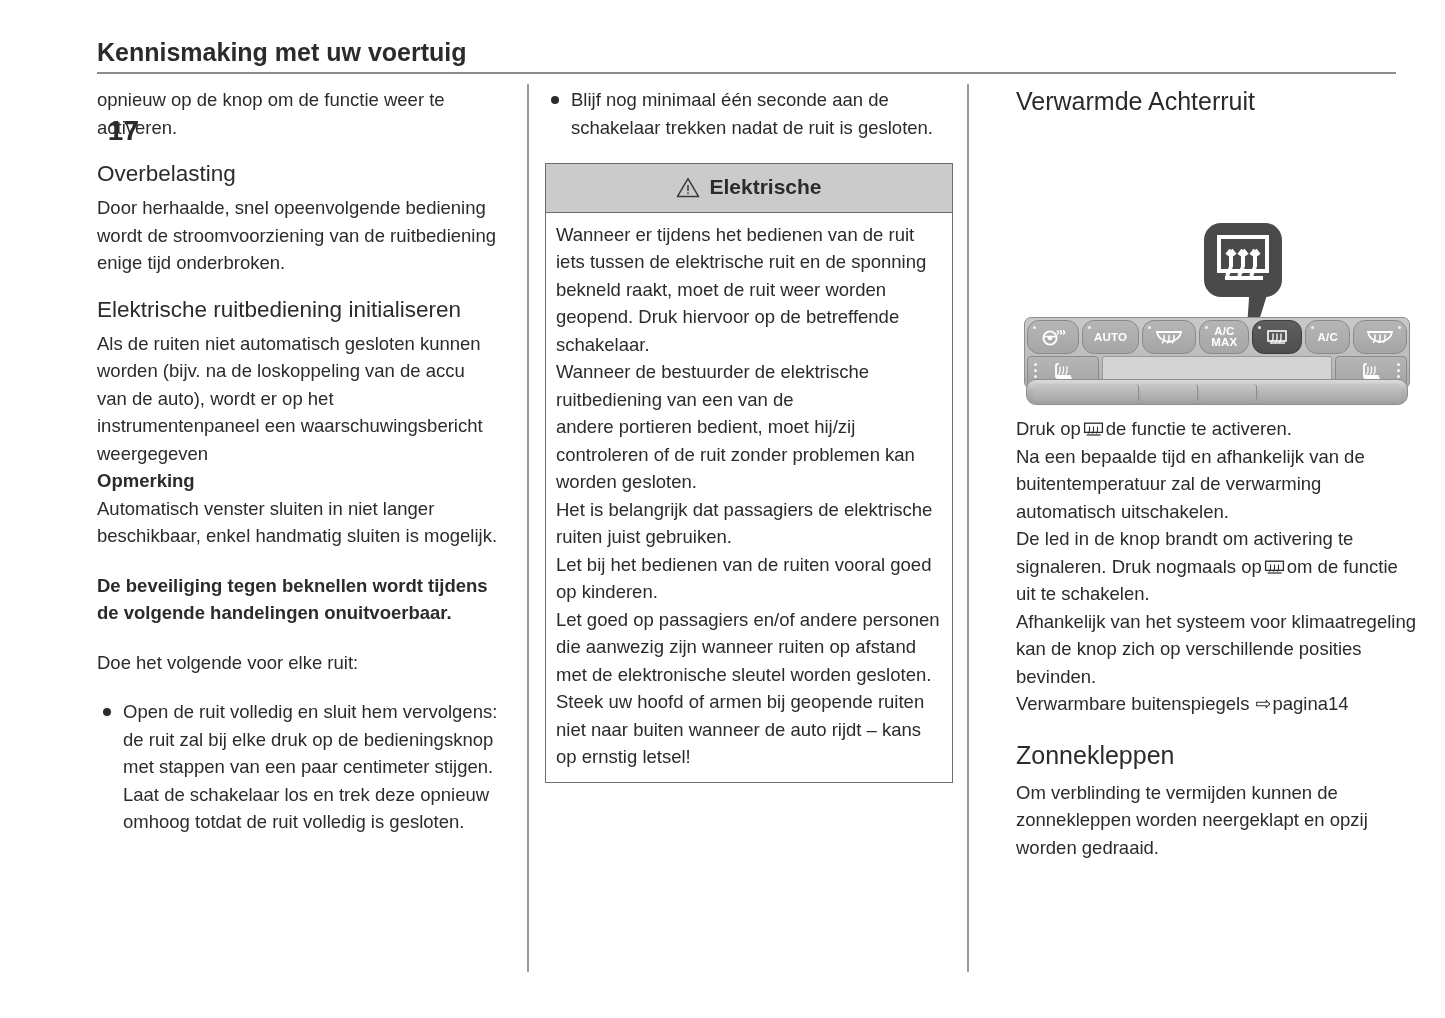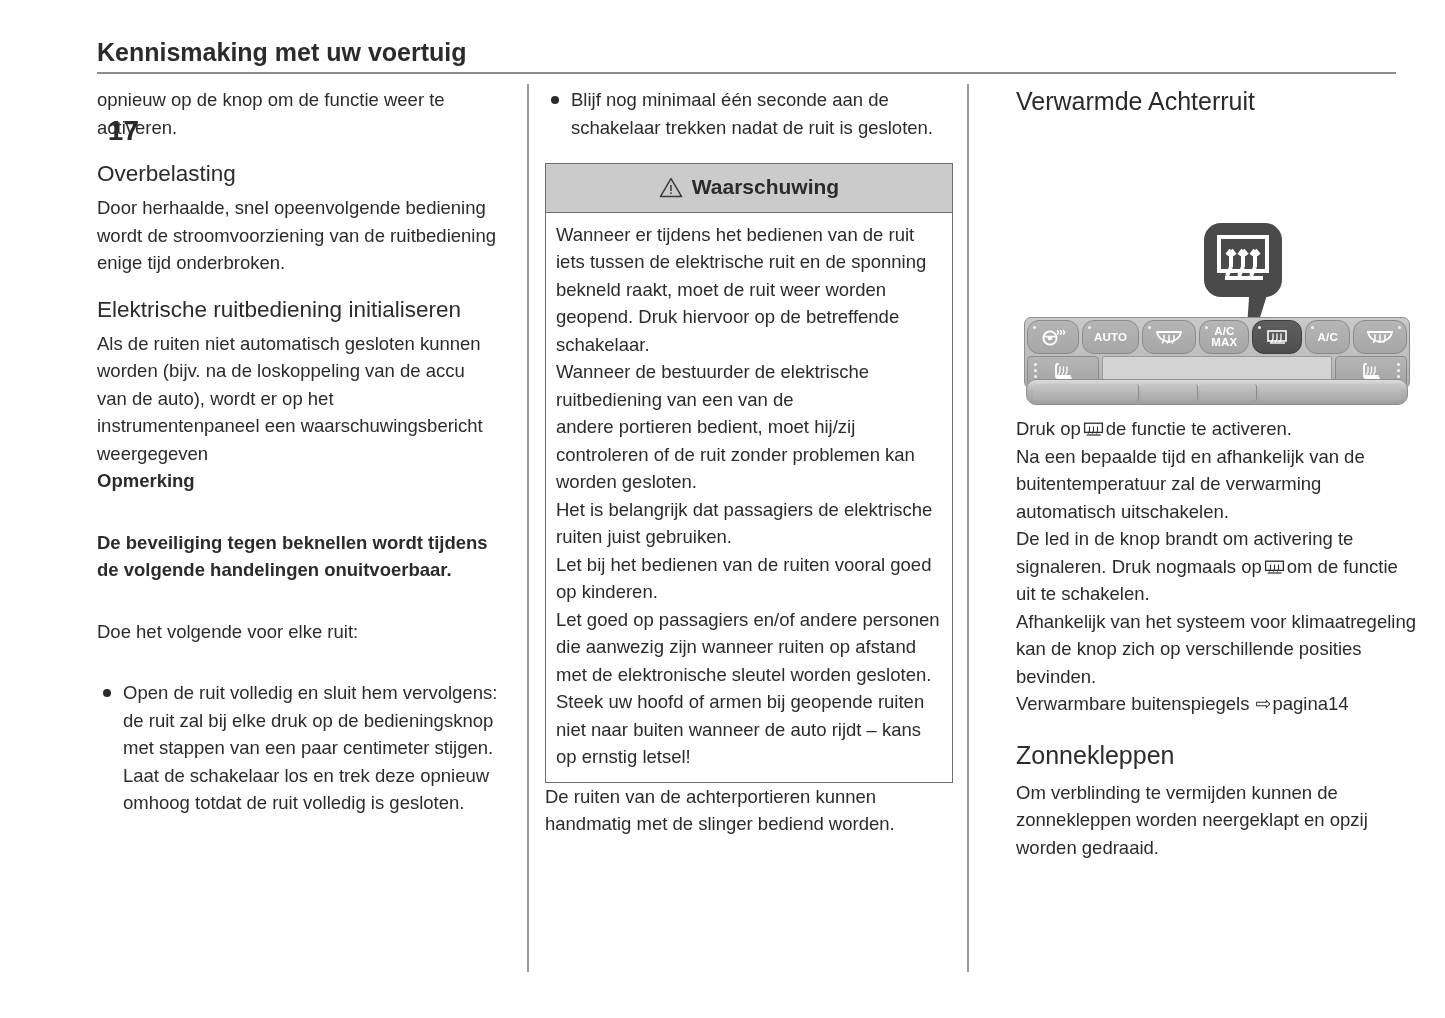--- a/index.html
+++ b/index.html
@@ -83,21 +83,21 @@
 
   p { margin: 0; }
 
   .para {
     margin: 0 0 0 0;
     font-size: 18.5px;
     line-height: 27.5px;
     color: #2b2b2b;
   }
   .para + .para { margin-top: 0px; }
-  .gap-md { margin-top: 34px; }
+  .gap-md { margin-top: 22px; }
 
   h2.section-title {
     margin: 19px 0 6px 0;
     font-size: 22.5px;
     font-weight: normal;
     line-height: 28px;
     color: #2b2b2b;
   }
   h1.big-title {
     margin: 0 0 9px 0;
@@ -364,20 +364,21 @@
 
   <div class="col col-1">
     <p class="para">opnieuw op de knop om de functie weer te activeren.</p>
 
     <h2 class="section-title">Overbelasting</h2>
     <p class="para">Door herhaalde, snel opeenvolgende bediening wordt de stroomvoorziening van de ruitbediening enige tijd onderbroken.</p>
 
     <h2 class="section-title">Elektrische ruitbediening initialiseren</h2>
     <p class="para">Als de ruiten niet automatisch gesloten kunnen worden (bijv. na de loskoppeling van de accu van de auto), wordt er op het instrumentenpaneel een waarschuwingsbericht weergegeven</p>
     <p class="note-label">Opmerking</p>
+    <p class="para">Automatisch venster sluiten in niet langer beschikbaar, enkel handmatig sluiten is mogelijk.</p>
 
     <p class="bold-para gap-md">De beveiliging tegen beknellen wordt tijdens de volgende handelingen onuitvoerbaar.</p>
 
     <p class="para gap-md">Doe het volgende voor elke ruit:</p>
 
     <div class="bullet-item gap-md">
       <span class="bullet-dot"></span>
       <span>Open de ruit volledig en sluit hem vervolgens: de ruit zal bij elke druk op de bedieningsknop met stappen van een paar centimeter stijgen. Laat de schakelaar los en trek deze opnieuw omhoog totdat de ruit volledig is gesloten.</span>
     </div>
   </div>
@@ -390,32 +391,31 @@
 
     <div class="warning-box">
       <div class="warning-head">
         <span class="warn-tri">
           <svg width="24" height="21" viewBox="0 0 24 21">
             <path d="M12 1.6 L22.6 19.6 L1.4 19.6 Z" fill="none" stroke="#3a3a3a" stroke-width="1.5" stroke-linejoin="round"></path>
             <rect x="11.25" y="8" width="1.5" height="6" fill="#3a3a3a"></rect>
             <rect x="11.25" y="15.4" width="1.5" height="1.6" fill="#3a3a3a"></rect>
           </svg>
         </span>
-        <span>Waarschuwing</span>
+        <span>Elektrische</span>
       </div>
       <div class="warning-body" style="white-space: pre-line;">Wanneer er tijdens het bedienen van de ruit iets tussen de elektrische ruit en de sponning bekneld raakt, moet de ruit weer worden geopend. Druk hiervoor op de betreffende schakelaar.
 Wanneer de bestuurder de elektrische ruitbediening van een van de
 andere portieren bedient, moet hij/zij controleren of de ruit zonder problemen kan worden gesloten.
 Het is belangrijk dat passagiers de elektrische ruiten juist gebruiken.
 Let bij het bedienen van de ruiten vooral goed op kinderen.
 Let goed op passagiers en/of andere personen die aanwezig zijn wanneer ruiten op afstand met de elektronische sleutel worden gesloten.
 Steek uw hoofd of armen bij geopende ruiten niet naar buiten wanneer de auto rijdt – kans op ernstig letsel!</div>
     </div>
 
-    <p class="para">De ruiten van de achterportieren kunnen handmatig met de slinger bediend worden.</p>
   </div>
 
   <div class="col col-3">
     <h1 class="big-title">Verwarmde Achterruit</h1>
 
     <div class="illu">
 
       <div class="callout-tail"></div>
       <div class="callout">
         <span class="callout-glyph">

